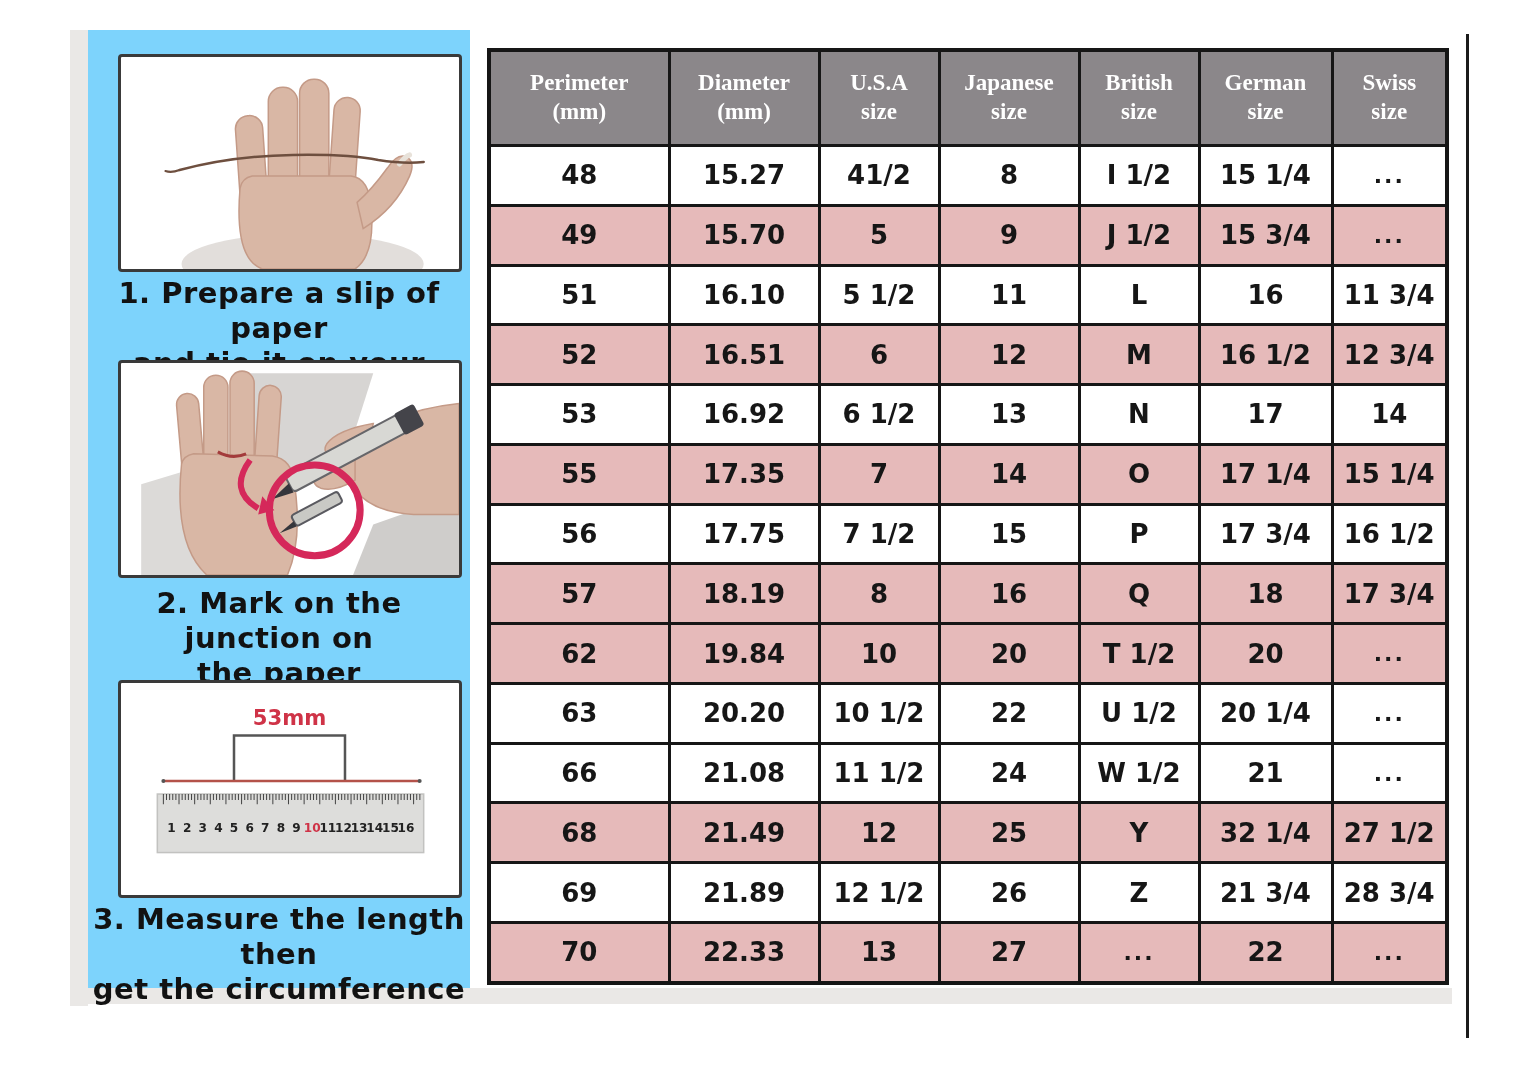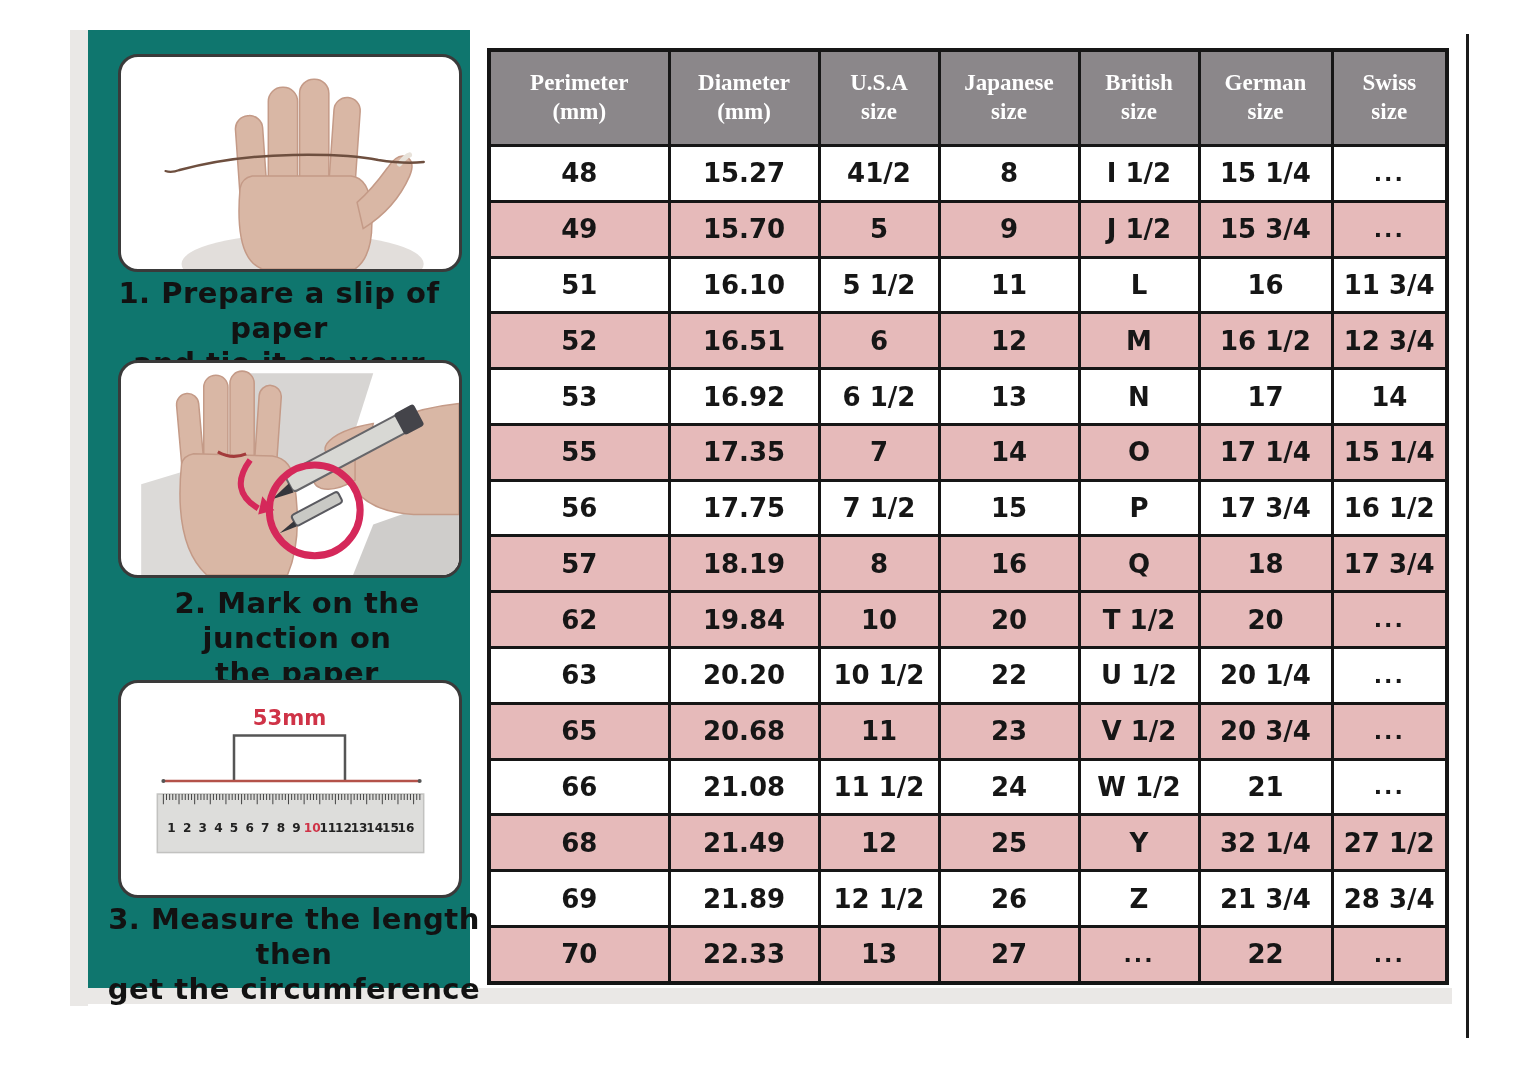--- a/index.html
+++ b/index.html
@@ -14,28 +14,28 @@
   html,body{margin:0;padding:0;background:#ffffff;}
   .canvas{position:relative;width:1522px;height:1080px;background:#ffffff;overflow:hidden;
           font-family:"DejaVu Sans",sans-serif;}
 
   
   .strip-left{position:absolute;left:70px;top:30px;width:18px;height:976px;background:#eae8e6;}
   .strip-bottom{position:absolute;left:70px;top:988px;width:1382px;height:16px;background:#eae8e6;}
   .frame-right{position:absolute;left:1466px;top:34px;width:3px;height:1004px;background:#1b1b1b;}
 
   
-  .panel{position:absolute;left:88px;top:30px;width:382px;height:958px;background:#0f766e;}
+  .panel{position:absolute;left:88px;top:30px;width:382px;height:958px;background:#7dd3fc;}
   .step-img{position:absolute;left:30px;width:338px;height:212px;border:3px solid #3a3a3a;
-            border-radius:20px;background:#fff;overflow:hidden;}
+            border-radius:4px;background:#fff;overflow:hidden;}
   #img1{top:24px;} #img2{top:330px;} #img3{top:650px;}
   .step-img svg{display:block;width:100%;height:100%;}
   .caption{position:absolute;left:0;width:100%;text-align:center;font-weight:bold;
            font-size:29px;line-height:1.2;color:#121212;letter-spacing:0.5px;}
-  #cap1{top:246px;} #cap2{top:556px;padding-left:18px;} #cap3{top:872px;padding-left:15px;}
+  #cap1{top:246px;} #cap2{top:556px;} #cap3{top:872px;}
   .caption span{display:block;}
 
   
   table.sizes{position:absolute;left:487px;top:48px;width:958px;height:937px;
               border-collapse:collapse;table-layout:fixed;border:4px solid var(--border);}
   table.sizes th,table.sizes td{border:3px solid var(--border);text-align:center;
               vertical-align:middle;padding:0;overflow:hidden;}
   table.sizes th{background:var(--header-bg);color:#ffffff;
               font-family:"Liberation Serif",serif;font-weight:bold;
               font-size:23px;line-height:1.25;height:92px;}
@@ -357,29 +357,20 @@
         </tr>
         <tr>
           <td>63</td>
           <td>20.20</td>
           <td>10 1/2</td>
           <td>22</td>
           <td>U 1/2</td>
           <td>20 1/4</td>
           <td class="dots">...</td>
         </tr>
-        <tr class="pink">
-          <td>65</td>
-          <td>20.68</td>
-          <td>11</td>
-          <td>23</td>
-          <td>V 1/2</td>
-          <td>20 3/4</td>
-          <td class="dots">...</td>
-        </tr>
         <tr>
           <td>66</td>
           <td>21.08</td>
           <td>11 1/2</td>
           <td>24</td>
           <td>W 1/2</td>
           <td>21</td>
           <td class="dots">...</td>
         </tr>
         <tr class="pink">

